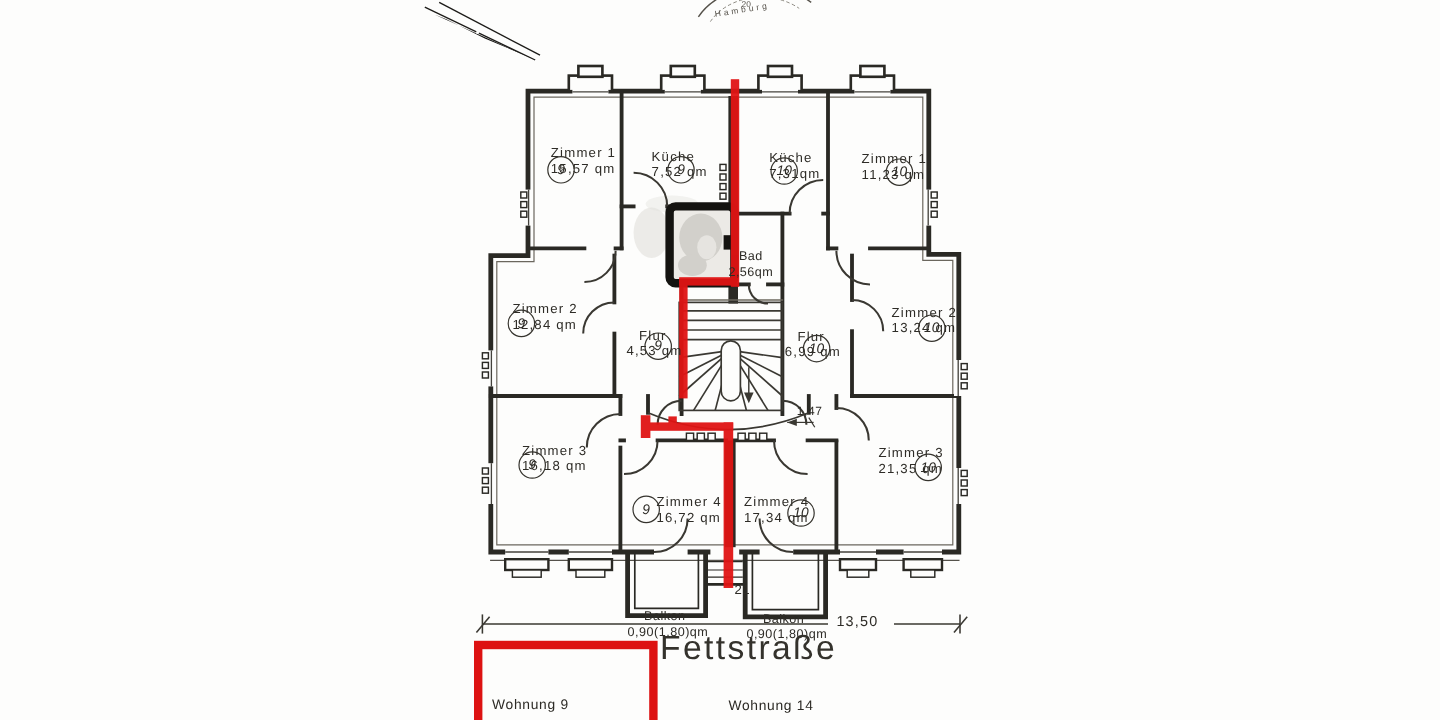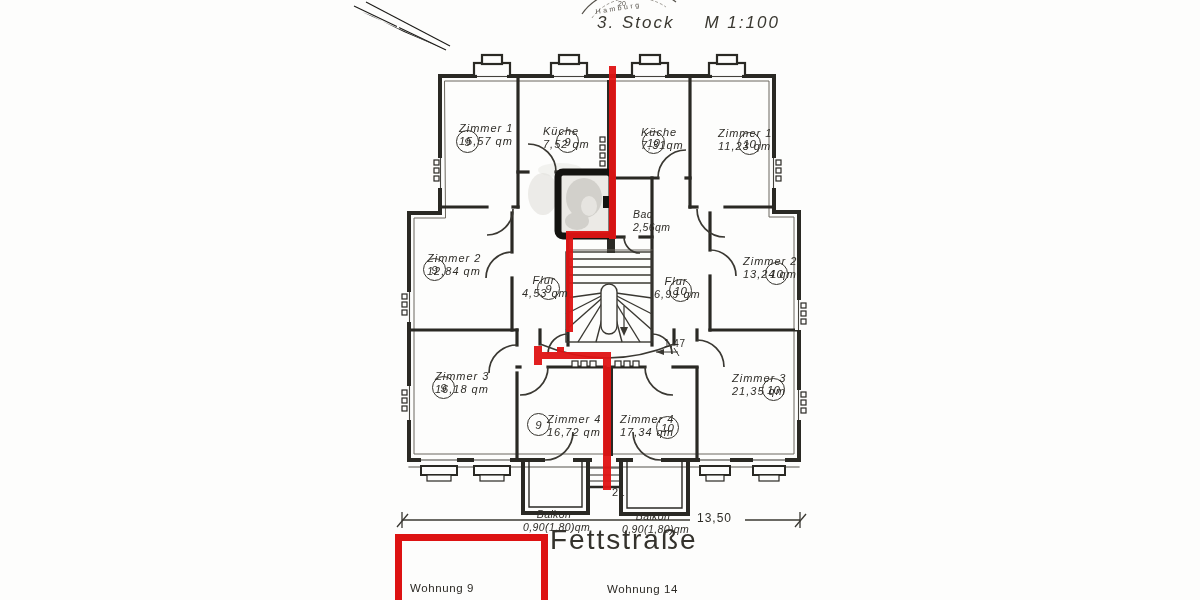--- a/index.html
+++ b/index.html
@@ -1,20 +1,20 @@
 <!DOCTYPE html>
 <html><head>
 <meta charset="utf-8">
 <style>
   html,body{margin:0;padding:0;background:#ffffff;}
   #page{position:relative;width:1200px;height:600px;background:#fdfdfc;overflow:hidden;
         font-family:"Liberation Sans",sans-serif;color:#2e2c27;}
   #plan-svg{position:absolute;left:0;top:0;}
   .room-label{position:absolute;font-size:11px;line-height:13px;letter-spacing:1px;white-space:pre;}
-  .room-label span{display:block;font-style:italic;}
+  .room-label span{display:block;}
   .small-label{font-size:10.5px;line-height:12.5px;letter-spacing:0.4px;text-align:center;}
   .unit-circle{position:absolute;width:21px;height:21px;border:1.6px solid #35332d;border-radius:50%;
         display:flex;align-items:center;justify-content:center;
         font-style:italic;font-size:11.5px;letter-spacing:0;}
   .annot{position:absolute;font-size:11px;letter-spacing:0.5px;}
   #title-row{position:absolute;left:597px;top:13px;display:flex;gap:30px;
         font-size:17px;font-style:italic;letter-spacing:2px;color:#3a3831;}
   #street-label{position:absolute;left:550px;top:524px;font-size:28px;
         letter-spacing:2px;color:#34322c;}
   #dim-total{position:absolute;left:697px;top:511px;font-size:12px;letter-spacing:1px;}
@@ -268,24 +268,20 @@
   </g>
 
   <g>
     <path d="M582,14 A60,48 0 0 1 676,2" stroke="#55514a" stroke-width="1.2" fill="none"></path>
     <path d="M592,18 A48,38 0 0 1 666,7" stroke="#7a766d" stroke-width="0.7" fill="none" stroke-dasharray="3,2"></path>
     <text x="596" y="14" font-size="7" letter-spacing="2.5" fill="#55514a" transform="rotate(-9 596 14)">Hamburg</text>
     <text x="618" y="6" font-size="7" fill="#55514a">20</text>
   </g>
 </svg>
 
-<div id="title-row">
-  <span>3. Stock</span>
-  <span>M 1:100</span>
-</div>
 
 <div class="room-label" style="left:459px;top:96px;">
   <span>Zimmer 1</span><span>15,57 qm</span>
 </div>
 <div class="unit-circle" style="left:456px;top:130px;">9</div>
 
 <div class="room-label" style="left:543px;top:99px;">
   <span>Küche</span><span>7,52 qm</span>
 </div>
 <div class="unit-circle" style="left:556px;top:130px;">9</div>
@@ -293,21 +289,21 @@
 <div class="room-label" style="left:641px;top:100px;">
   <span>Küche</span><span>7,31qm</span>
 </div>
 <div class="unit-circle" style="left:642px;top:131px;">10</div>
 
 <div class="room-label" style="left:718px;top:101px;">
   <span>Zimmer 1</span><span>11,23 qm</span>
 </div>
 <div class="unit-circle" style="left:738px;top:132px;">10</div>
 
-<div class="room-label small-label" style="left:633px;top:183px;text-align:left;">
+<div class="room-label small-label" style="left:607px;top:183px;text-align:center;">
   <span>Bad</span><span>2,56qm</span>
 </div>
 
 <div class="room-label" style="left:427px;top:226px;">
   <span>Zimmer 2</span><span>12,84 qm</span>
 </div>
 <div class="unit-circle" style="left:423px;top:258px;">9</div>
 
 <div class="room-label" style="left:522px;top:248px;width:44px;text-align:center;">
   <span>Flur</span><span>4,53 qm</span>

